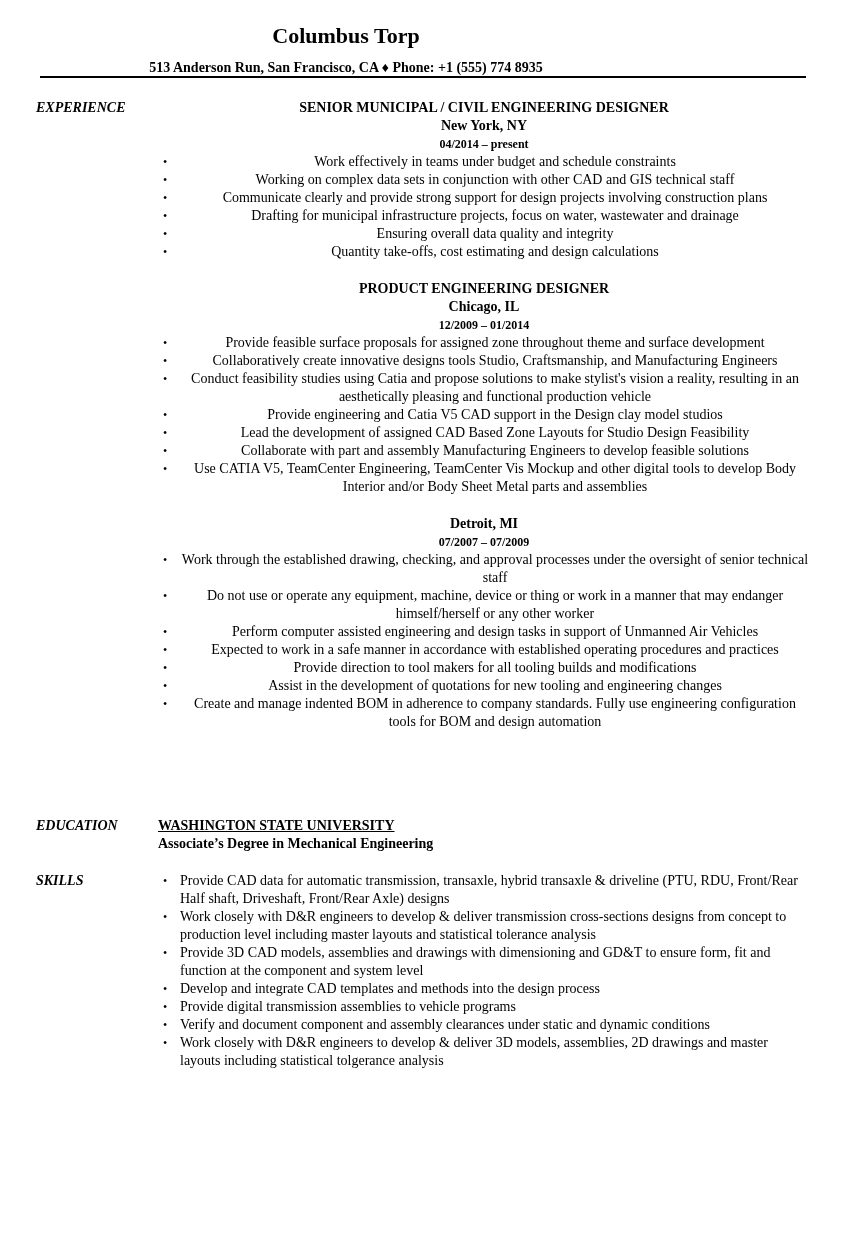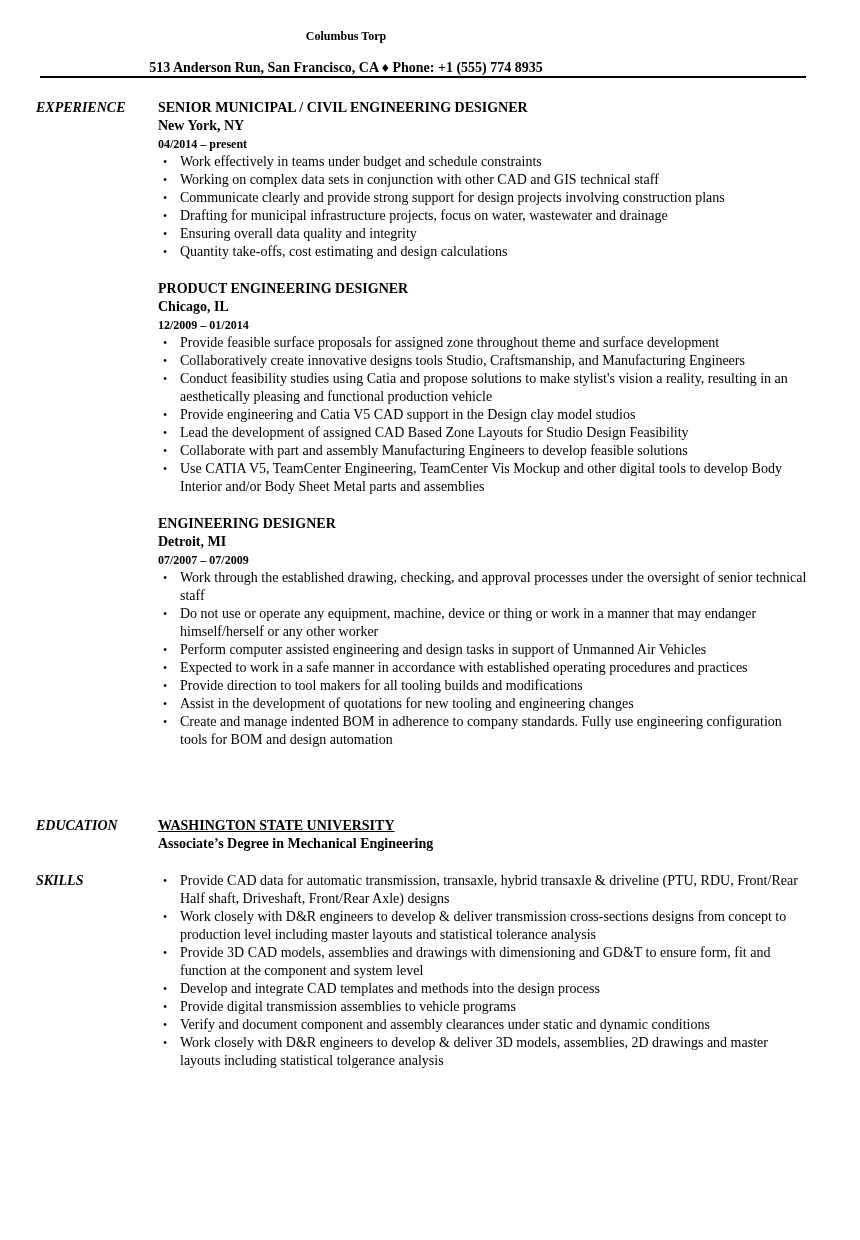--- a/index.html
+++ b/index.html
@@ -2,35 +2,35 @@
 <html><head>
 <meta charset="utf-8">
 <style>
   html, body { margin: 0; padding: 0; background: #ffffff; }
   body {
     width: 860px; height: 1240px; overflow: hidden; position: relative;
     font-family: "Liberation Serif", serif; color: #000; font-size: 14px;
   }
   .name {
     position: absolute; top: 25px; left: 0; width: 692px; text-align: center;
-    font-weight: bold; font-size: 12px; line-height: 22px;
+    font-weight: bold; font-size: 22px; line-height: 22px;
   }
   .contact {
     position: absolute; top: 59px; left: 0; width: 692px; text-align: center;
     font-weight: bold; font-size: 14px; line-height: 17px;
   }
   .rule {
     position: absolute; top: 76px; left: 40px; width: 766px; height: 2px; background: #000;
   }
   .section { position: absolute; left: 0; width: 860px; }
   .section-label {
     position: absolute; left: 36px; top: 0; font-weight: bold; font-size: 14px; line-height: 18px; font-style: italic;
   }
   .section-body { position: absolute; left: 158px; top: 0; width: 652px; }
-  .job { margin-bottom: 19px; }
+  .job { margin-bottom: 19px; text-align: center; }
   .job-title { font-weight: bold; font-size: 14px; line-height: 18px; }
   .job-loc { font-weight: bold; font-size: 14px; line-height: 18px; }
   .job-date { font-size: 12px; line-height: 18px; font-weight: bold; }
   ul.bullets { margin: 0; padding: 0; list-style: none; }
   ul.bullets li {
     position: relative; padding-left: 22px; font-size: 14px; line-height: 18px;
   }
   ul.bullets li::before {
     content: "\2022"; position: absolute; left: 5px; top: 0; font-size: 12px;
   }
@@ -71,21 +71,20 @@
         <li>Collaboratively create innovative designs tools Studio, Craftsmanship, and Manufacturing Engineers</li>
         <li>Conduct feasibility studies using Catia and propose solutions to make stylist's vision a reality, resulting in an aesthetically pleasing and functional production vehicle</li>
         <li>Provide engineering and Catia V5 CAD support in the Design clay model studios</li>
         <li>Lead the development of assigned CAD Based Zone Layouts for Studio Design Feasibility</li>
         <li>Collaborate with part and assembly Manufacturing Engineers to develop feasible solutions</li>
         <li>Use CATIA V5, TeamCenter Engineering, TeamCenter Vis Mockup and other digital tools to develop Body Interior and/or Body Sheet Metal parts and assemblies</li>
       </ul>
     </div>
 
     <div class="job">
-      <div class="job-title">ENGINEERING DESIGNER</div>
       <div class="job-loc">Detroit, MI</div>
       <div class="job-date">07/2007 – 07/2009</div>
       <ul class="bullets">
         <li>Work through the established drawing, checking, and approval processes under the oversight of senior technical staff</li>
         <li>Do not use or operate any equipment, machine, device or thing or work in a manner that may endanger himself/herself or any other worker</li>
         <li>Perform computer assisted engineering and design tasks in support of Unmanned Air Vehicles</li>
         <li>Expected to work in a safe manner in accordance with established operating procedures and practices</li>
         <li>Provide direction to tool makers for all tooling builds and modifications</li>
         <li>Assist in the development of quotations for new tooling and engineering changes</li>
         <li>Create and manage indented BOM in adherence to company standards. Fully use engineering configuration tools for BOM and design automation</li>

